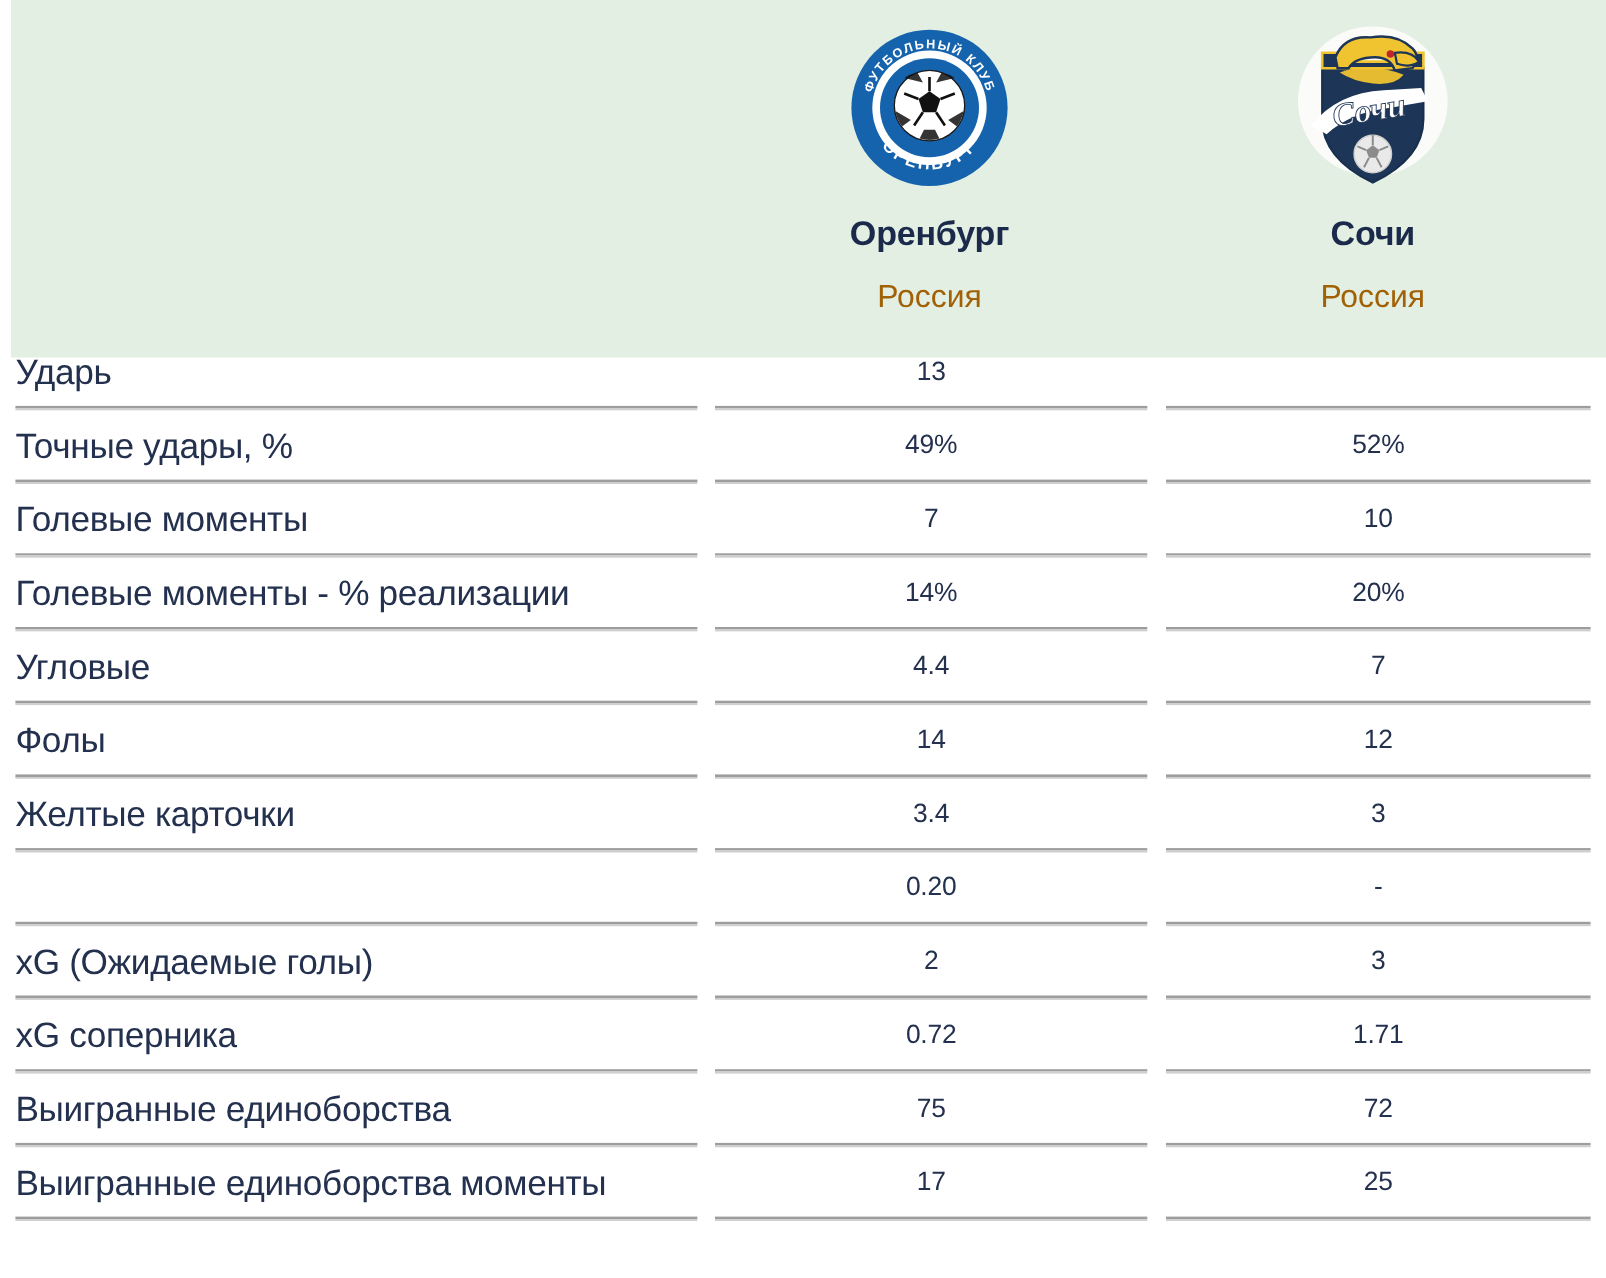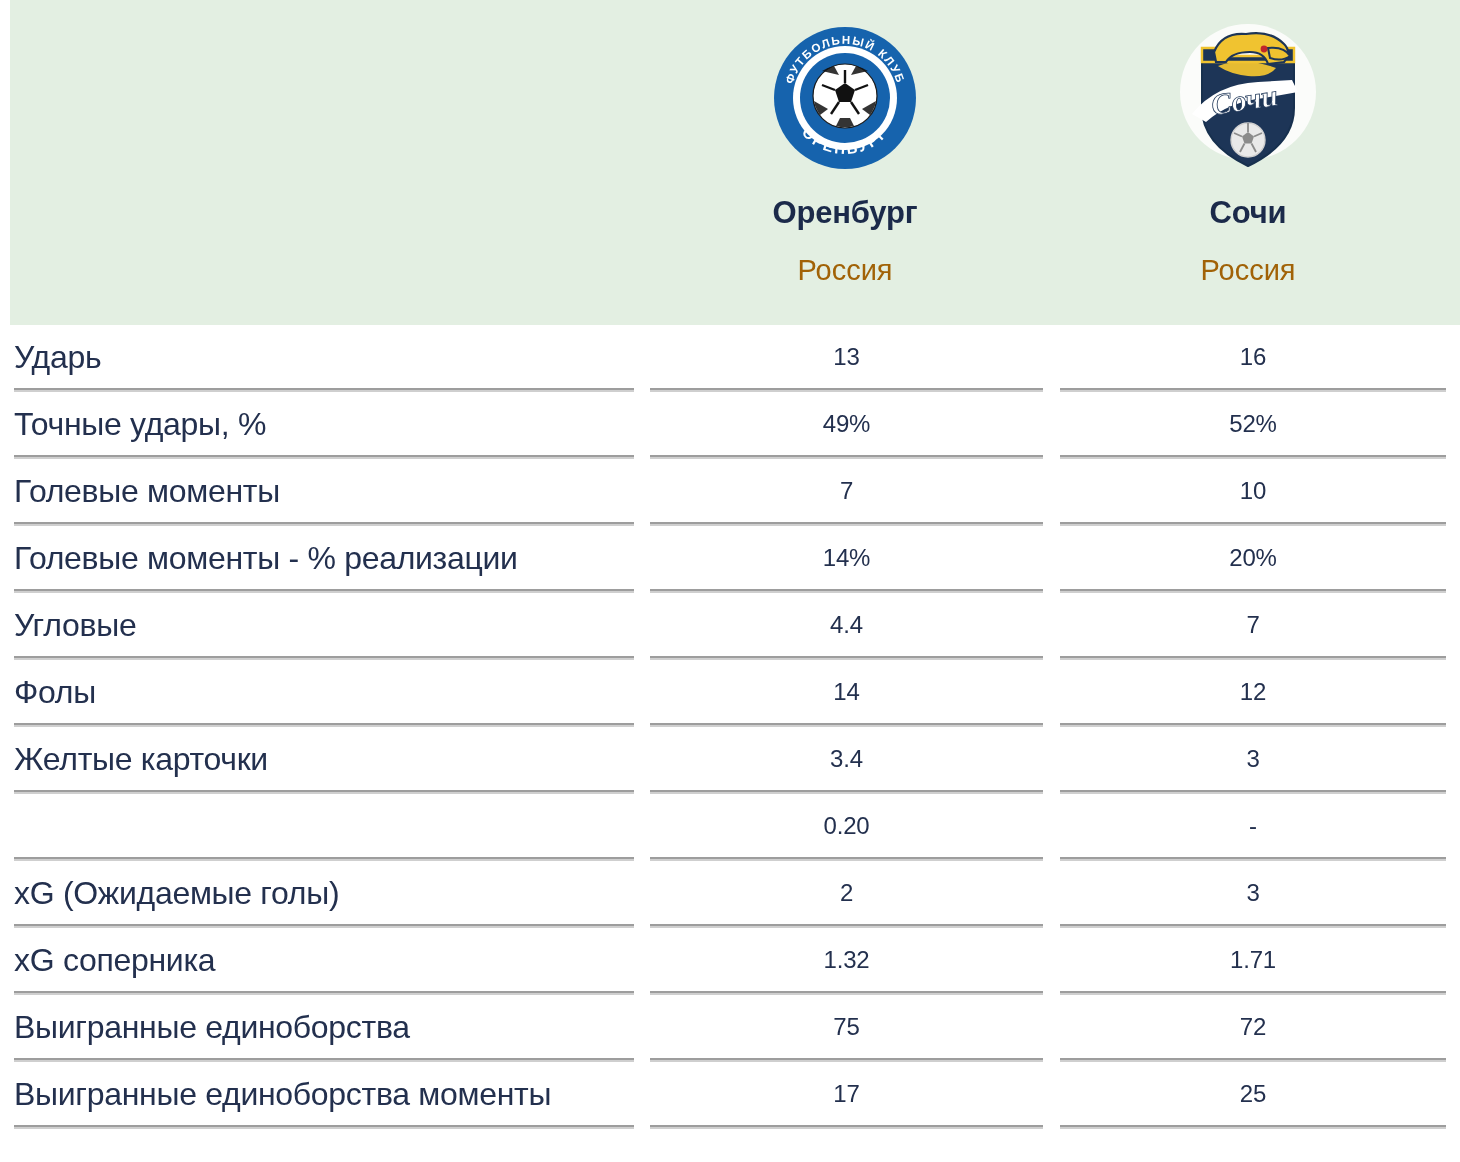--- a/index.html
+++ b/index.html
@@ -63,21 +63,21 @@
     font-weight: normal;
     color: #a16207;
     line-height: 1;
     margin-top: 28px;
   }
 
   
   .stats-table {
     position: absolute;
     left: 0;
-    top: 325px;
+    top: 306px;
     width: 1460px;
     text-decoration: underline;
   }
   .stat-row {
     position: relative;
     height: 67px;
   }
   .rule {
     position: absolute;
     bottom: 0;
@@ -249,21 +249,20 @@
         <div class="team-country">Россия</div>
       </div>
 
     </div>
   </div>
 
   <div class="stats-table" id="stats-table">
       <div class="stat-row">
         <div class="stat-label">Ударь</div>
         <div class="stat-value v-0">13</div>
-        <div class="stat-value v-1">16</div>
         <div class="rule r-label"></div>
         <div class="rule r-v0"></div>
         <div class="rule r-v1"></div>
       </div>
       <div class="stat-row">
         <div class="stat-label">Точные удары, %</div>
         <div class="stat-value v-0">49%</div>
         <div class="stat-value v-1">52%</div>
         <div class="rule r-label"></div>
         <div class="rule r-v0"></div>
@@ -319,21 +318,21 @@
       <div class="stat-row">
         <div class="stat-label">xG (Ожидаемые голы)</div>
         <div class="stat-value v-0">2</div>
         <div class="stat-value v-1">3</div>
         <div class="rule r-label"></div>
         <div class="rule r-v0"></div>
         <div class="rule r-v1"></div>
       </div>
       <div class="stat-row">
         <div class="stat-label">xG соперника</div>
-        <div class="stat-value v-0">1.32</div>
+        <div class="stat-value v-0">0.72</div>
         <div class="stat-value v-1">1.71</div>
         <div class="rule r-label"></div>
         <div class="rule r-v0"></div>
         <div class="rule r-v1"></div>
       </div>
       <div class="stat-row">
         <div class="stat-label">Выигранные единоборства</div>
         <div class="stat-value v-0">75</div>
         <div class="stat-value v-1">72</div>
         <div class="rule r-label"></div>

